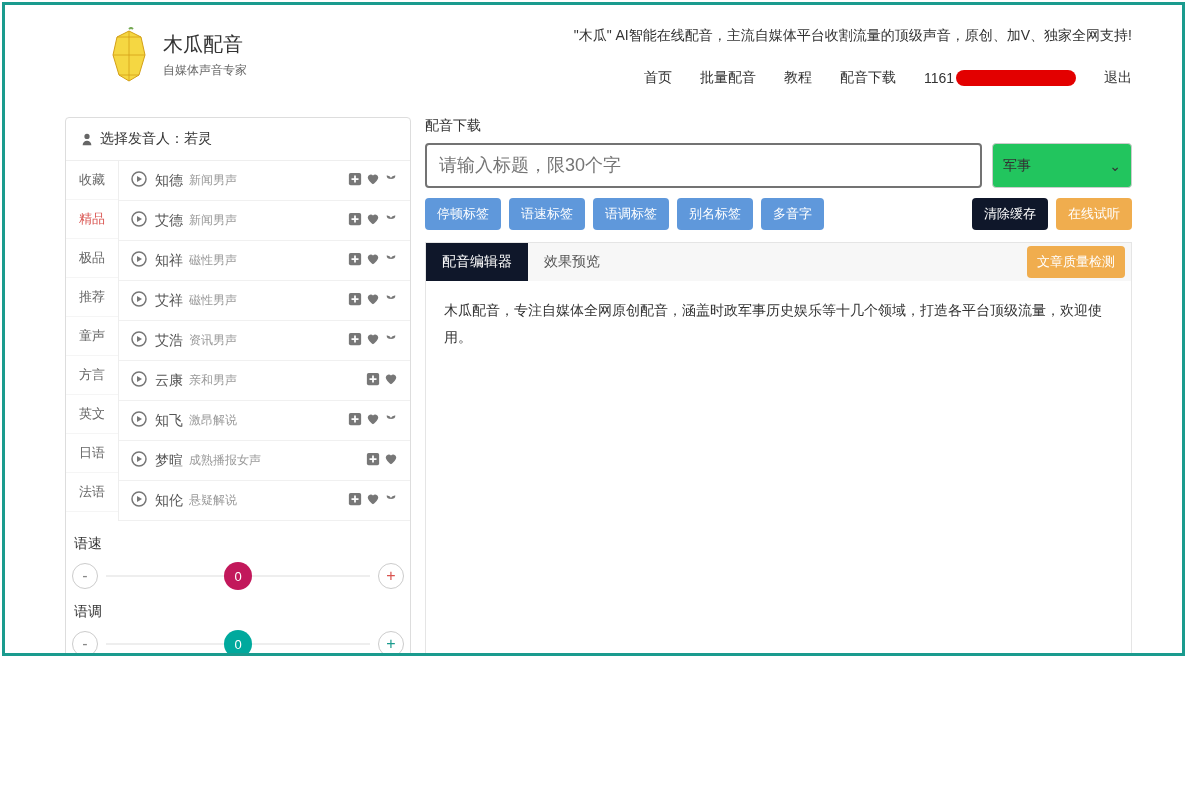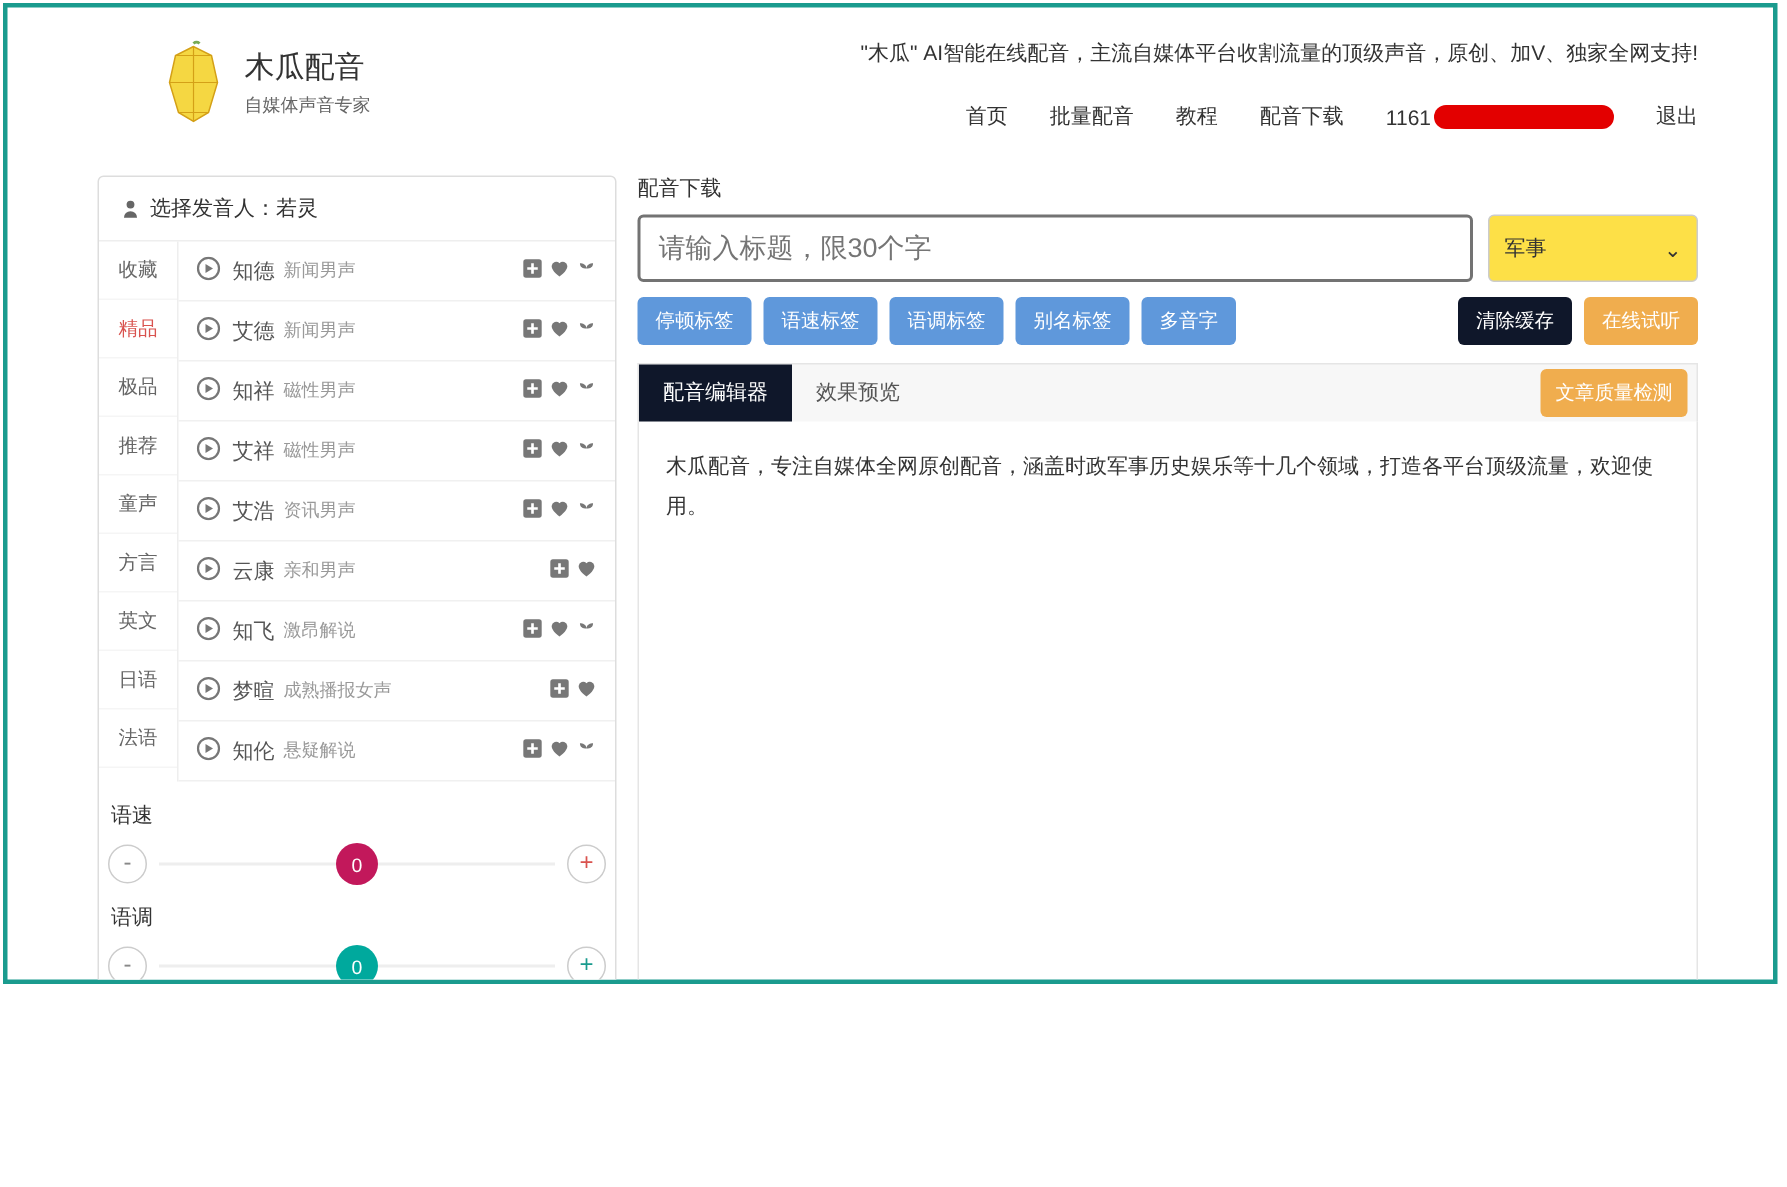--- a/index.html
+++ b/index.html
@@ -46,21 +46,21 @@
 .knob-pink { background: #c2185b; }
 .knob-teal { background: #00a99d; }
 .reset-btn { background: #2176bd; color: #fff; border: none; padding: 8px 14px; border-radius: 4px; cursor: pointer; font-size: 13px; display:block; margin: 4px auto 0; }
 
 .synth-row { margin-top: 12px; border: 1px solid #ddd; border-radius: 4px; padding: 10px 12px; color: #4c1d95; display:flex; align-items:center; gap:6px;}
 
 .right-panel { flex: 1; }
 .field-label { font-size: 14px; color: #333; margin-bottom: 8px; }
 .title-row { display: flex; gap: 10px; margin-bottom: 10px; }
 .title-input { flex: 1; border: 2px solid #737373; border-radius: 4px; padding: 10px 12px; color: #888; font-size: 18px; }
-.select { width: 140px; border: 1px solid #ccc; border-radius: 4px; padding: 0 10px; background: #fde047; color: #333; font-size: 14px; display:flex; align-items:center; justify-content:space-between; cursor:pointer; }
+.select { width: 140px; border: 1px solid #ccc; border-radius: 4px; padding: 0 10px; background: #22c55e; color: #333; font-size: 14px; display:flex; align-items:center; justify-content:space-between; cursor:pointer; }
 .btn-row { display: flex; gap: 8px; align-items: center; margin-bottom: 12px; }
 .btn { padding: 7px 12px; border-radius: 4px; border: none; color: #fff; font-size: 13px; cursor: pointer; }
 .btn-blue { background: #5f98db; }
 .btn-red { background: #0f172a; }
 .btn-orange { background: #f0ad4e; }
 .spacer { flex: 1; }
 .tabs { display: flex; align-items: center; background: #f7f7f7; border: 1px solid #e5e5e5; border-bottom: none; }
 .tab { padding: 10px 16px; color: #555; cursor: pointer; font-size: 14px; }
 .tab.active { background: #0f172a; color: #fff; }
 .qc-btn { margin-left: auto; background: #f0ad4e; color: #fff; padding: 7px 10px; border-radius: 4px; font-size: 13px; cursor: pointer; margin-right:6px; }

